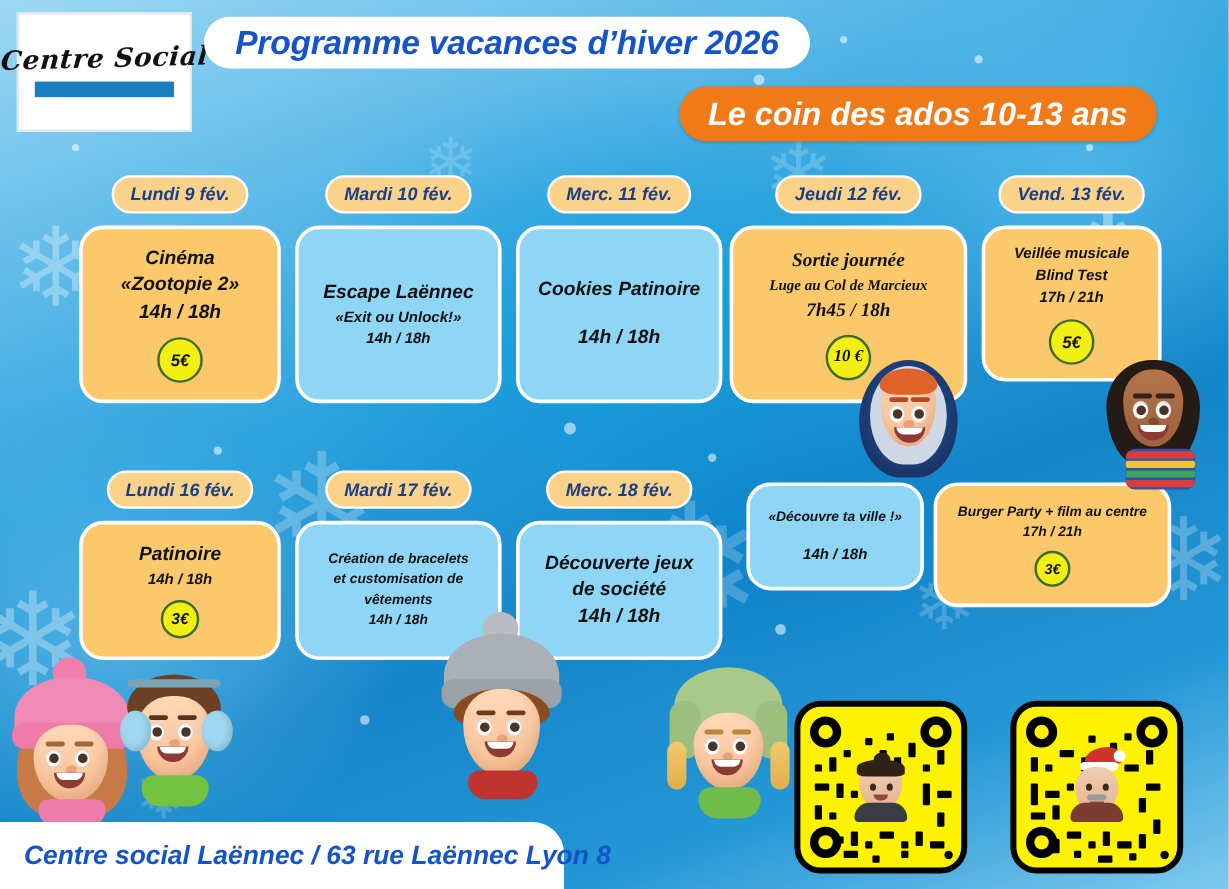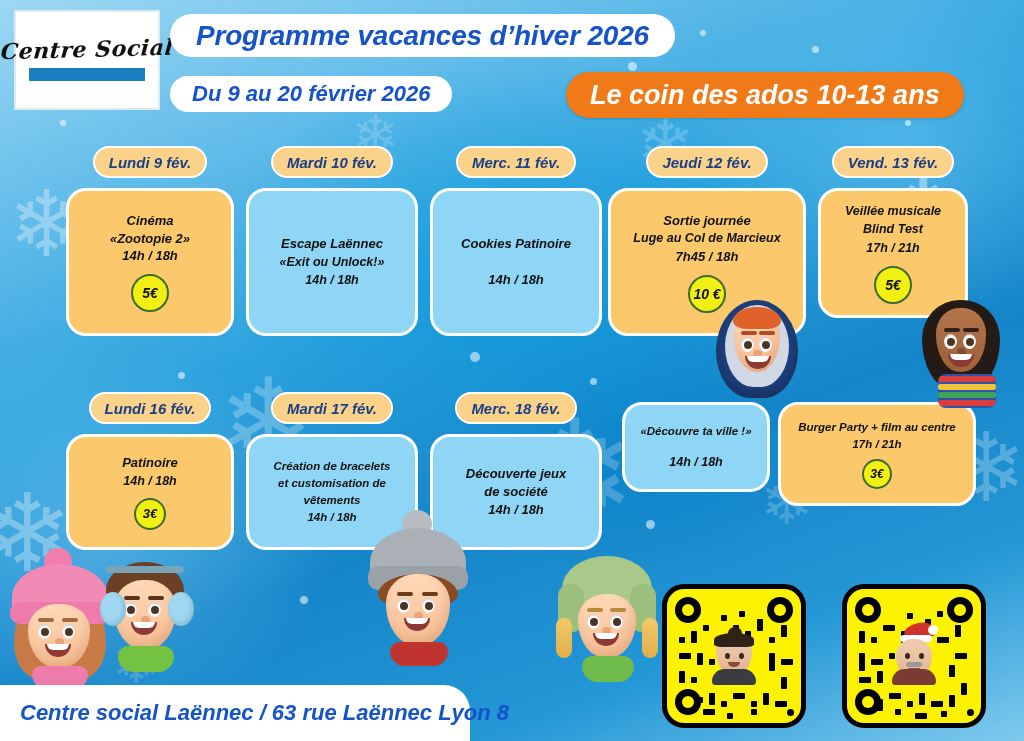--- a/index.html
+++ b/index.html
@@ -168,21 +168,21 @@
     justify-content: center;
     text-align: center;
     padding: 10px 8px;
     position: relative;
     z-index: 3;
   }
   .card.amber { background: #fbc96c; }
   .card.blue  { background: #8fd6f6; }
 
   .card-line {
-    font-size: 13px;
+    font-size: 16px;
     font-weight: 800;
     font-style: italic;
     color: #111111;
     line-height: 1.38;
     white-space: nowrap;
   }
   .card-line.small { font-size: 12.5px; line-height: 1.45; }
   .card-line.tiny  { font-size: 11.5px; line-height: 1.5; }
 
   .price {
@@ -406,23 +406,20 @@
 
   <div class="logo-box">
     <div class="logo-script">Centre Social</div>
     <div class="logo-bar"></div>
   </div>
 
   <div class="title-pill">
     <span>Programme vacances d’hiver 2026</span>
   </div>
 
-  <div class="subtitle-pill">
-    <span>Du 9 au 20 février 2026</span>
-  </div>
 
   <div class="ados-pill">
     <span>Le coin des ados 10-13 ans</span>
   </div>
 
   <div class="row row-1">
 
     <div class="daycol" style="left:66px; width:168px;">
       <div class="day-pill">
         <span>Lundi 9 fév.</span>
@@ -454,21 +451,21 @@
         <div class="card-line">Cookies Patinoire</div>
         <div class="card-line" style="height:18px;"></div>
         <div class="card-line">14h / 18h</div>
       </div>
     </div>
 
     <div class="daycol" style="left:608px; width:198px;">
       <div class="day-pill">
         <span>Jeudi 12 fév.</span>
       </div>
-      <div class="card amber" style="height:148px;">
+      <div class="card amber" style="height:148px;font-family:Liberation Serif, serif;">
         <div class="card-line">Sortie journée</div>
         <div class="card-line small">Luge au Col de Marcieux</div>
         <div class="card-line">7h45 / 18h</div>
         <div class="price">10 €</div>
       </div>
     </div>
 
     <div class="daycol" style="left:818px; width:150px;">
       <div class="day-pill">
         <span>Vend. 13 fév.</span>

